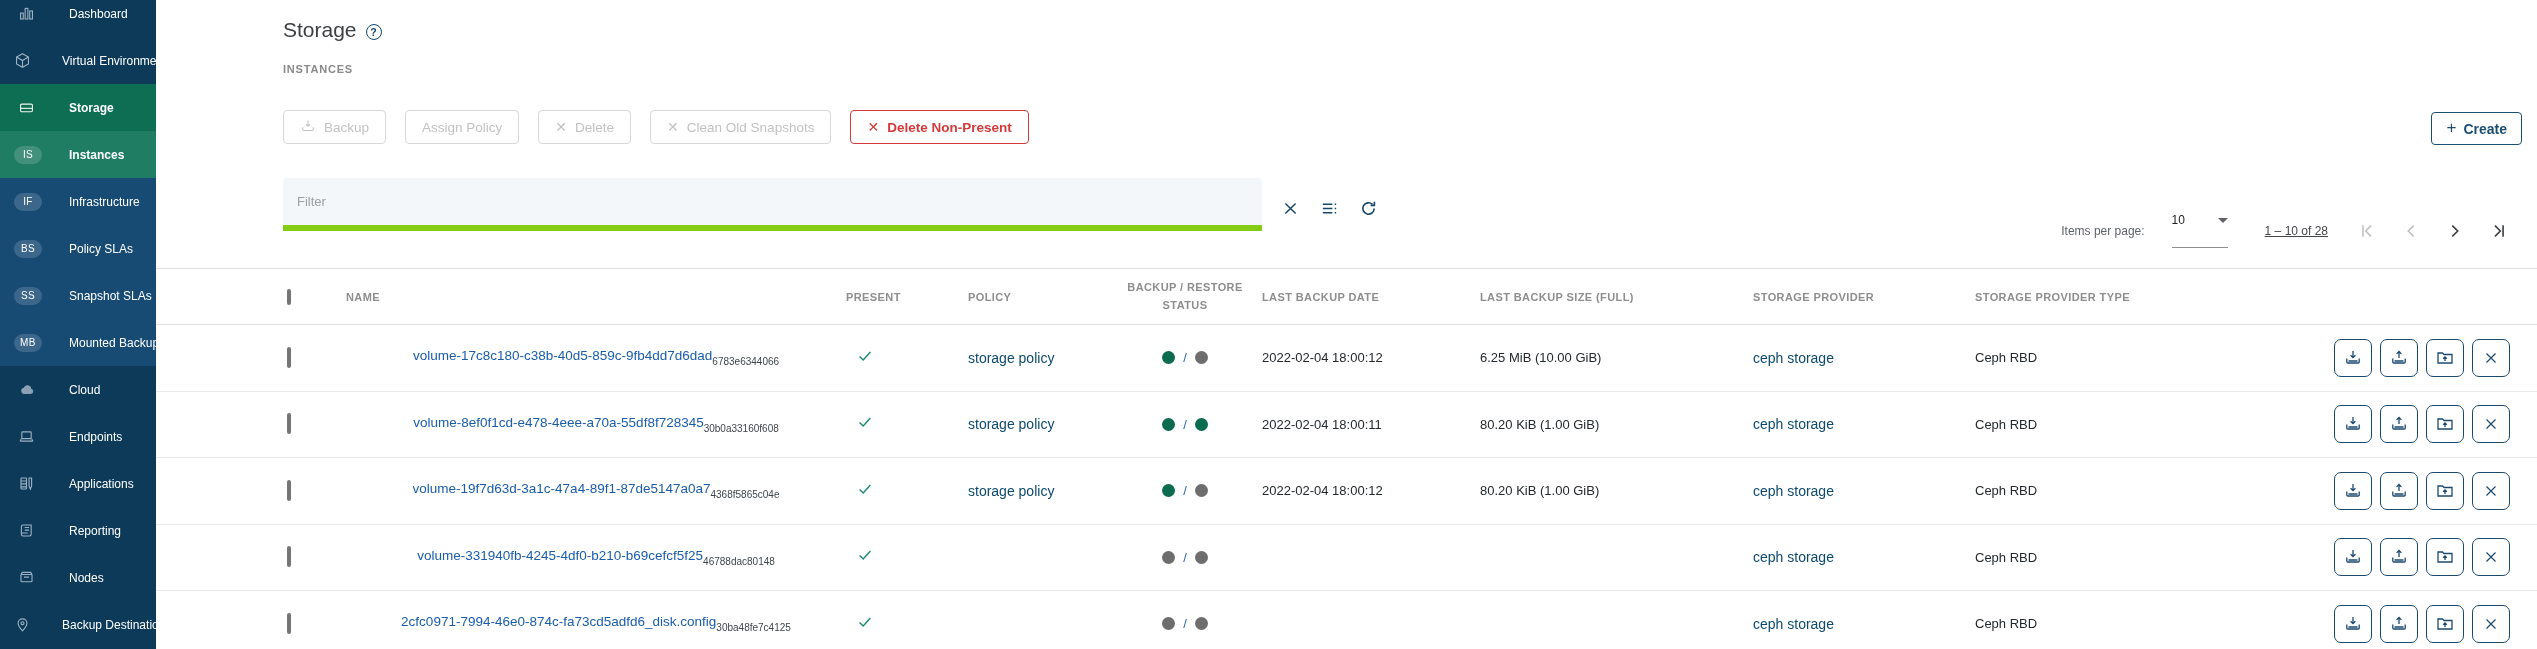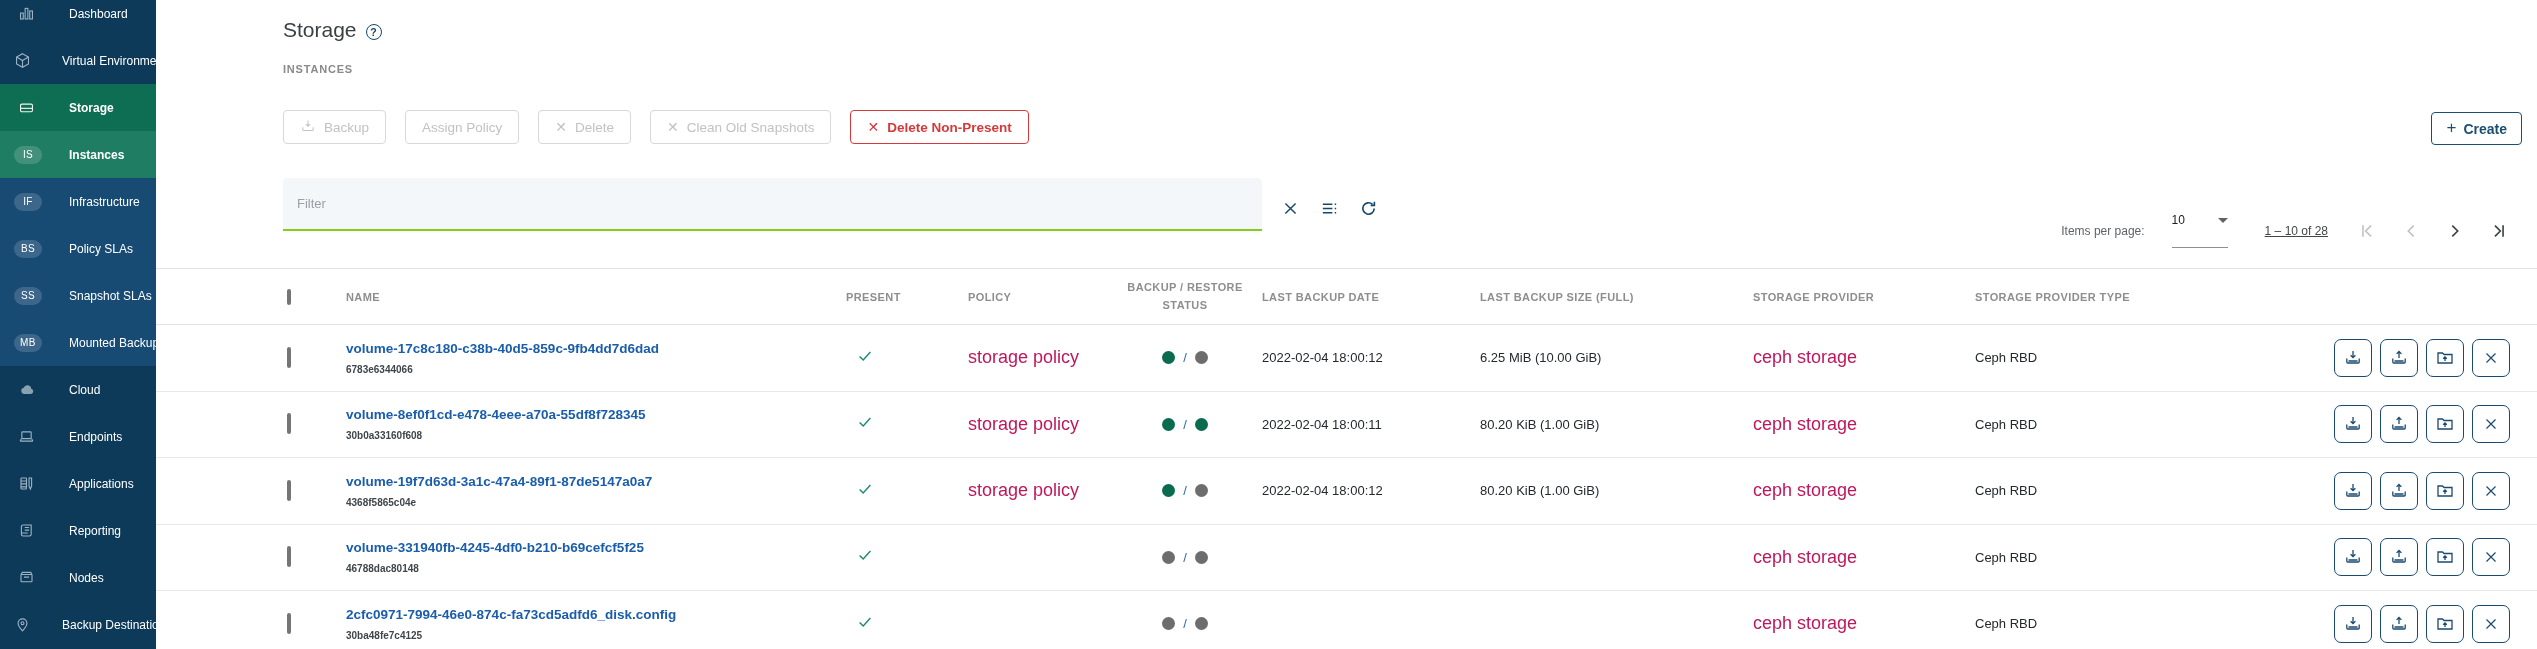--- a/index.html
+++ b/index.html
@@ -42,21 +42,21 @@
   .btn.danger { border-color:#d53a3a; color:#d53a3a; font-weight:bold; cursor:pointer; }
   .btn.danger .x-glyph { font-weight:normal; }
   .btn svg { stroke:#c2c2c2; fill:none; stroke-width:1.3; }
 
   .create-btn { position:absolute; right:15px; top:112px; height:33px; padding:0 14px;
     border:1px solid #1b4f72; border-radius:4px; background:#fff; color:#1b4f72;
     font-size:14px; font-weight:bold; display:flex; align-items:center; gap:7px; cursor:pointer; }
   .create-btn .plus { font-weight:normal; font-size:17px; margin-top:-2px; }
 
   .filter-wrap { position:absolute; left:127px; top:178px; width:979px; height:53px;
-    background:#f4f7f9; border-bottom:2px solid #84cc16; border-radius:4px 4px 0 0; }
+    background:#f4f7f9; border-bottom:6px solid #84cc16; border-radius:4px 4px 0 0; }
   .filter-wrap input { width:100%; height:100%; background:transparent; border:none; outline:none;
     padding:0 14px; font-size:13px; color:#333; font-family:"Liberation Sans",sans-serif; }
   .filter-wrap input::placeholder { color:#9aa0a6; }
   .filter-icons { position:absolute; left:1123px; top:197px; display:flex; gap:17px; align-items:center; }
   .icon-btn { width:22px; height:22px; display:flex; align-items:center; justify-content:center; cursor:pointer; }
   .icon-btn svg { stroke:#15466b; fill:none; stroke-width:1.7; }
 
   .pagination { position:absolute; top:213px; right:27px; display:flex; align-items:center;
     font-size:12px; color:#5f6368; }
   .ipp-select { margin-left:27px; width:56px; display:flex; align-items:center; justify-content:space-between;
@@ -72,27 +72,27 @@
   
   .table { position:absolute; left:0; top:268px; width:2381px; border-top:1px solid #e4e4e4; }
   .grid-row { display:grid; grid-template-columns:63px 500px 122px 140px 154px 218px 273px 222px 222px 1fr;
     padding-left:127px; padding-right:27px; align-items:center; }
   .thead { height:56px; border-bottom:1px solid #e4e4e4; color:#8e8e8e; font-size:11px;
     font-weight:bold; letter-spacing:0.4px; }
   .thead .col-status { text-align:center; line-height:1.6; }
   .trow { height:66.5px; border-bottom:1px solid #e9e9e9; }
   .checkbox { width:18px; height:18px; border:2px solid #757575; border-radius:2px; background:#fff;
     margin-left:4px; cursor:pointer; }
-  .name-cell { display:flex; flex-direction:column; justify-content:center;font-weight:bold; }
+  .name-cell { display:flex; justify-content:center; }
   .name-link { color:#1a5dab; font-size:13.5px; text-decoration:none; cursor:pointer;
     white-space:nowrap; overflow:hidden; text-overflow:ellipsis; }
   .row-id { color:#3f464b; font-size:10px; margin-top:8px; }
   .present-cell { padding-left:10px; }
   .present-cell svg { stroke:#1d8a74; fill:none; stroke-width:1.6; }
-  .link { color:#be185d; font-size:18px; text-decoration:none; cursor:pointer; }
+  .link { color:#0c4a6e; font-size:14px; text-decoration:none; cursor:pointer; }
   .status-cell { display:flex; align-items:center; justify-content:center; gap:8px; }
   .dot { width:13px; height:13px; border-radius:50%; }
   .dot[data-status="success"] { background:#0b6b4e; }
   .dot[data-status="none"] { background:#6d6d6d; }
   .status-sep { color:#3069b0; font-size:13px; }
   .cell-text { color:#24292d; font-size:13px; }
   .actions-cell { display:flex; gap:8px; justify-content:flex-end; }
   .action-btn { width:38px; height:38px; border:1.5px solid #1b4a70; border-radius:7px; background:#fff;
     display:flex; align-items:center; justify-content:center; cursor:pointer; }
   .action-btn svg { stroke:#1b4a70; fill:none; stroke-width:1.3; }

